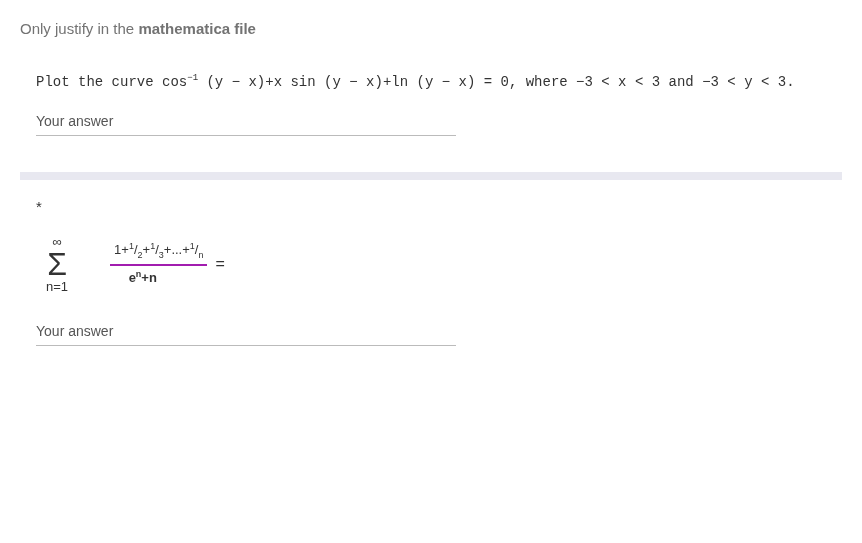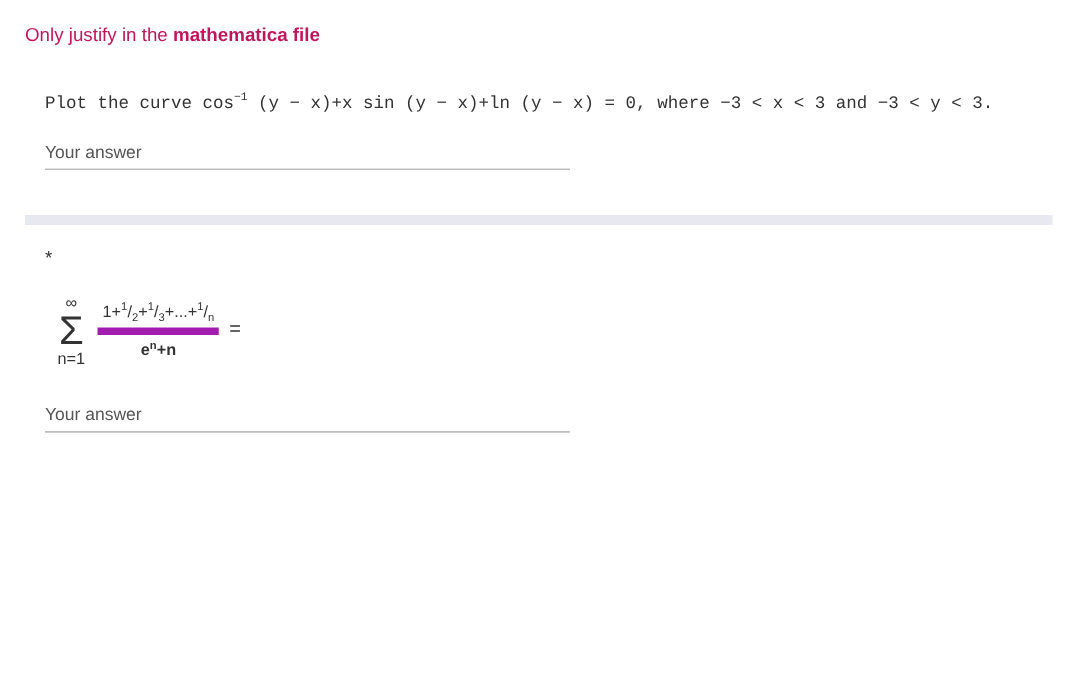--- a/index.html
+++ b/index.html
@@ -17,21 +17,21 @@
     }
 
     .page-container {
       width: 100%;
       padding: 18px 20px 20px 20px;
     }
 
     .section-header {
       font-size: 15px;
       font-weight: 400;
-      color: #be185d;
+      color: #737373;
       margin-bottom: 18px;
       line-height: 1.4;
     }
 
     .section-header strong {
       font-weight: 700;
     }
 
     .question-block {
       background: #fff;
@@ -114,23 +114,24 @@
 
     .fraction-container {
       display: flex;
       flex-direction: column;
       align-items: center;
       margin-left: 4px;
     }
 
     .fraction-numerator {
       font-size: 13px;
-      border-bottom: 6px solid #a21caf;
+      border-bottom: 2px solid #a21caf;
       padding: 0 4px 2px 4px;
       line-height: 1.4;
+      margin-left: 32px;
     }
 
     .fraction-denominator {
       font-size: 13px;
       padding: 2px 4px 0 4px;
       line-height: 1.4;
       font-weight: bold;
     }
 
     .equals-sign {

